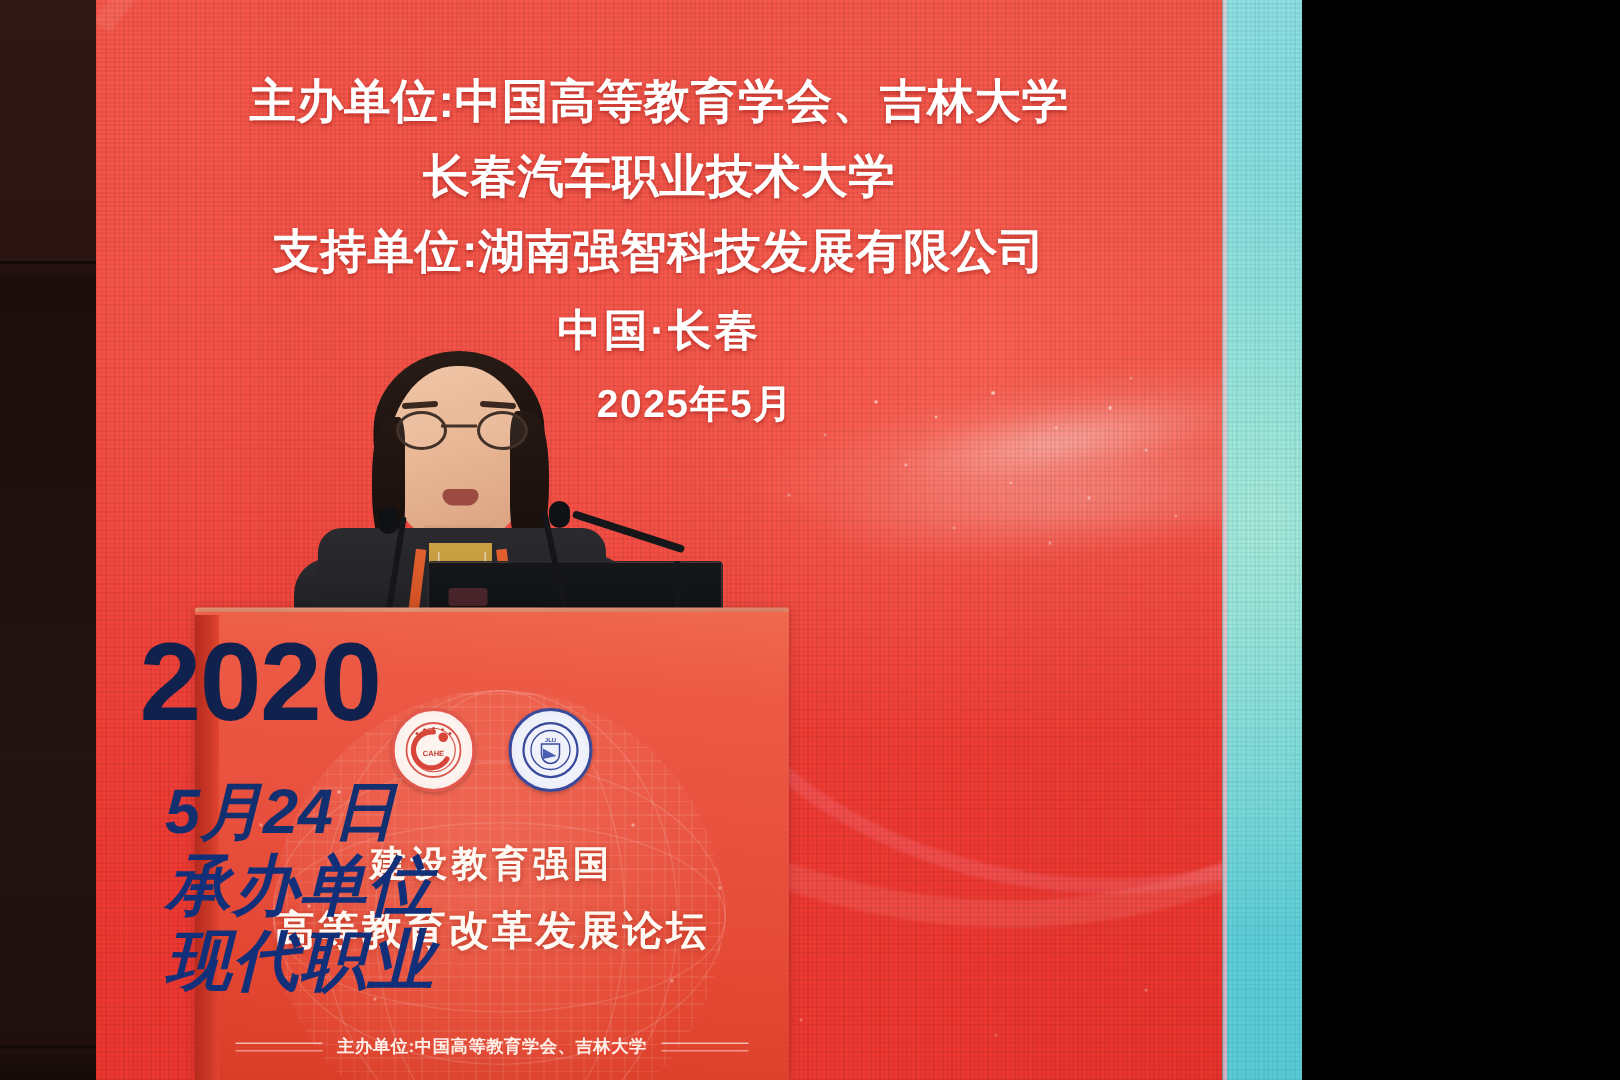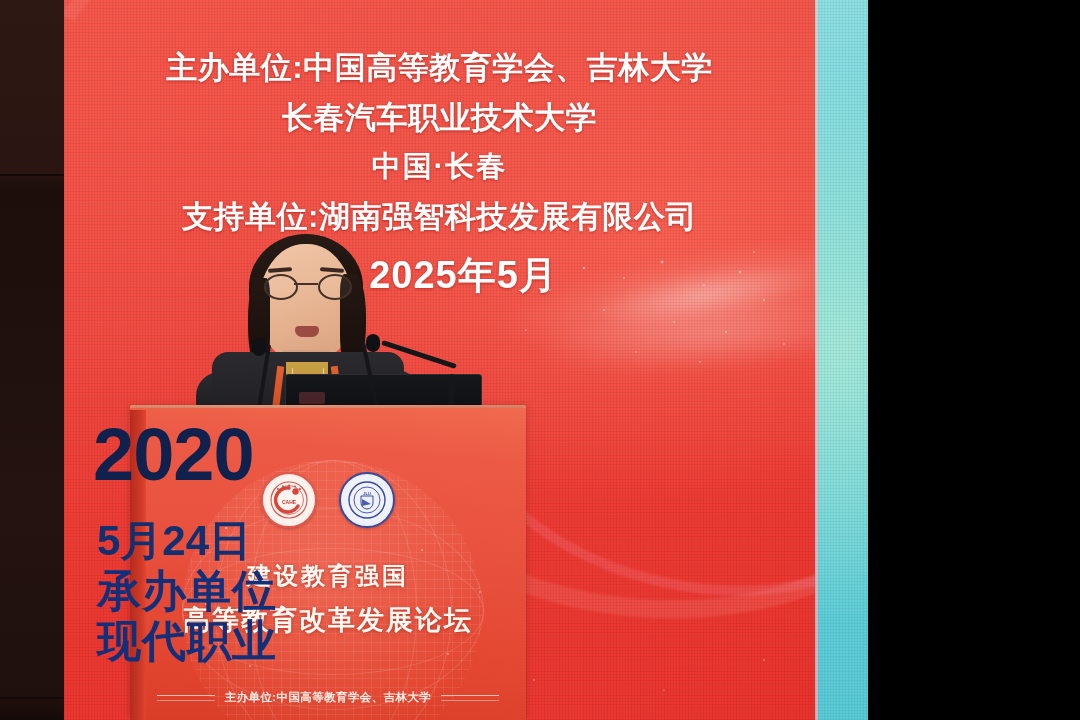--- a/index.html
+++ b/index.html
@@ -117,21 +117,21 @@
     font-weight: 700;
     letter-spacing: .5px;
     text-shadow: 0 1px 3px rgba(120,0,0,.45);
   }
   .bl { line-height: 1.0; white-space: nowrap; }
   .bl1 { font-size: 31px; margin-bottom: 19px; }
   .bl2 { font-size: 31px; margin-bottom: 19px; }
   .bl3 { font-size: 31px; margin-bottom: 19px; }
   .bl4 { font-size: 31px; margin-bottom: 24px; }
   .bl5 { font-size: 29px; margin-bottom: 20px; letter-spacing: 2px; }
-  .bl6 { font-size: 38px; letter-spacing: 1px; padding-left: 48px; }
+  .bl6 { font-size: 26px; letter-spacing: 1px; padding-left: 48px; }
 
   
   .podium {
     position: absolute;
     left: 130px; top: 408px;
     width: 396px; height: 312px;
     background: linear-gradient(185deg, #f06a4e 0%, #ec5a45 16%, #e8503d 48%, #e2452f 82%, #d93d28 100%);
     box-shadow: 0 -2px 6px rgba(0,0,0,.22);
     overflow: hidden;
   }
@@ -436,25 +436,26 @@
     left: 93px; top: 418px;
     font-size: 74px;
     font-weight: 700;
     color: #10214e;
     letter-spacing: -1px;
     line-height: 1;
     white-space: nowrap;
   }
   .teal-lines {
     position: absolute;
-    left: 97px; top: 520px;
+    left: 110px; top: 520px;
     color: #12307a;
     font-weight: 700;
     line-height: 1.02;
     white-space: nowrap;
+    font-style: italic;
   }
   .teal-date { font-size: 42px; letter-spacing: 0px; margin-bottom: 6px; color: #123070; }
   .teal-l2, .teal-l3, .teal-l4 {
     font-size: 44px; letter-spacing: 1px; margin-bottom: 5px;
   }
 </style>
 </head>
 <body>
 
 <div id="stage">
@@ -471,22 +472,22 @@
     <div class="ribbon r4"></div>
     <div class="glowband"></div>
     <div class="glowband2"></div>
     <div class="sparkles"></div>
     <div class="led-grid"></div>
   </div>
 
   <div class="banner-text">
     <div class="bl bl1">主办单位:中国高等教育学会、吉林大学</div>
     <div class="bl bl3">长春汽车职业技术大学</div>
+    <div class="bl bl4">支持单位:湖南强智科技发展有限公司</div>
     <div class="bl bl5">中国·长春</div>
-    <div class="bl bl4">支持单位:湖南强智科技发展有限公司</div>
     <div class="bl bl6">2025年5月</div>
   </div>
 
   <div class="speaker">
     <div class="hair"></div>
     <div class="head"></div>
     <div class="hair-side-l"></div>
     <div class="hair-side-r"></div>
     <div class="brow-l"></div>
     <div class="brow-r"></div>

